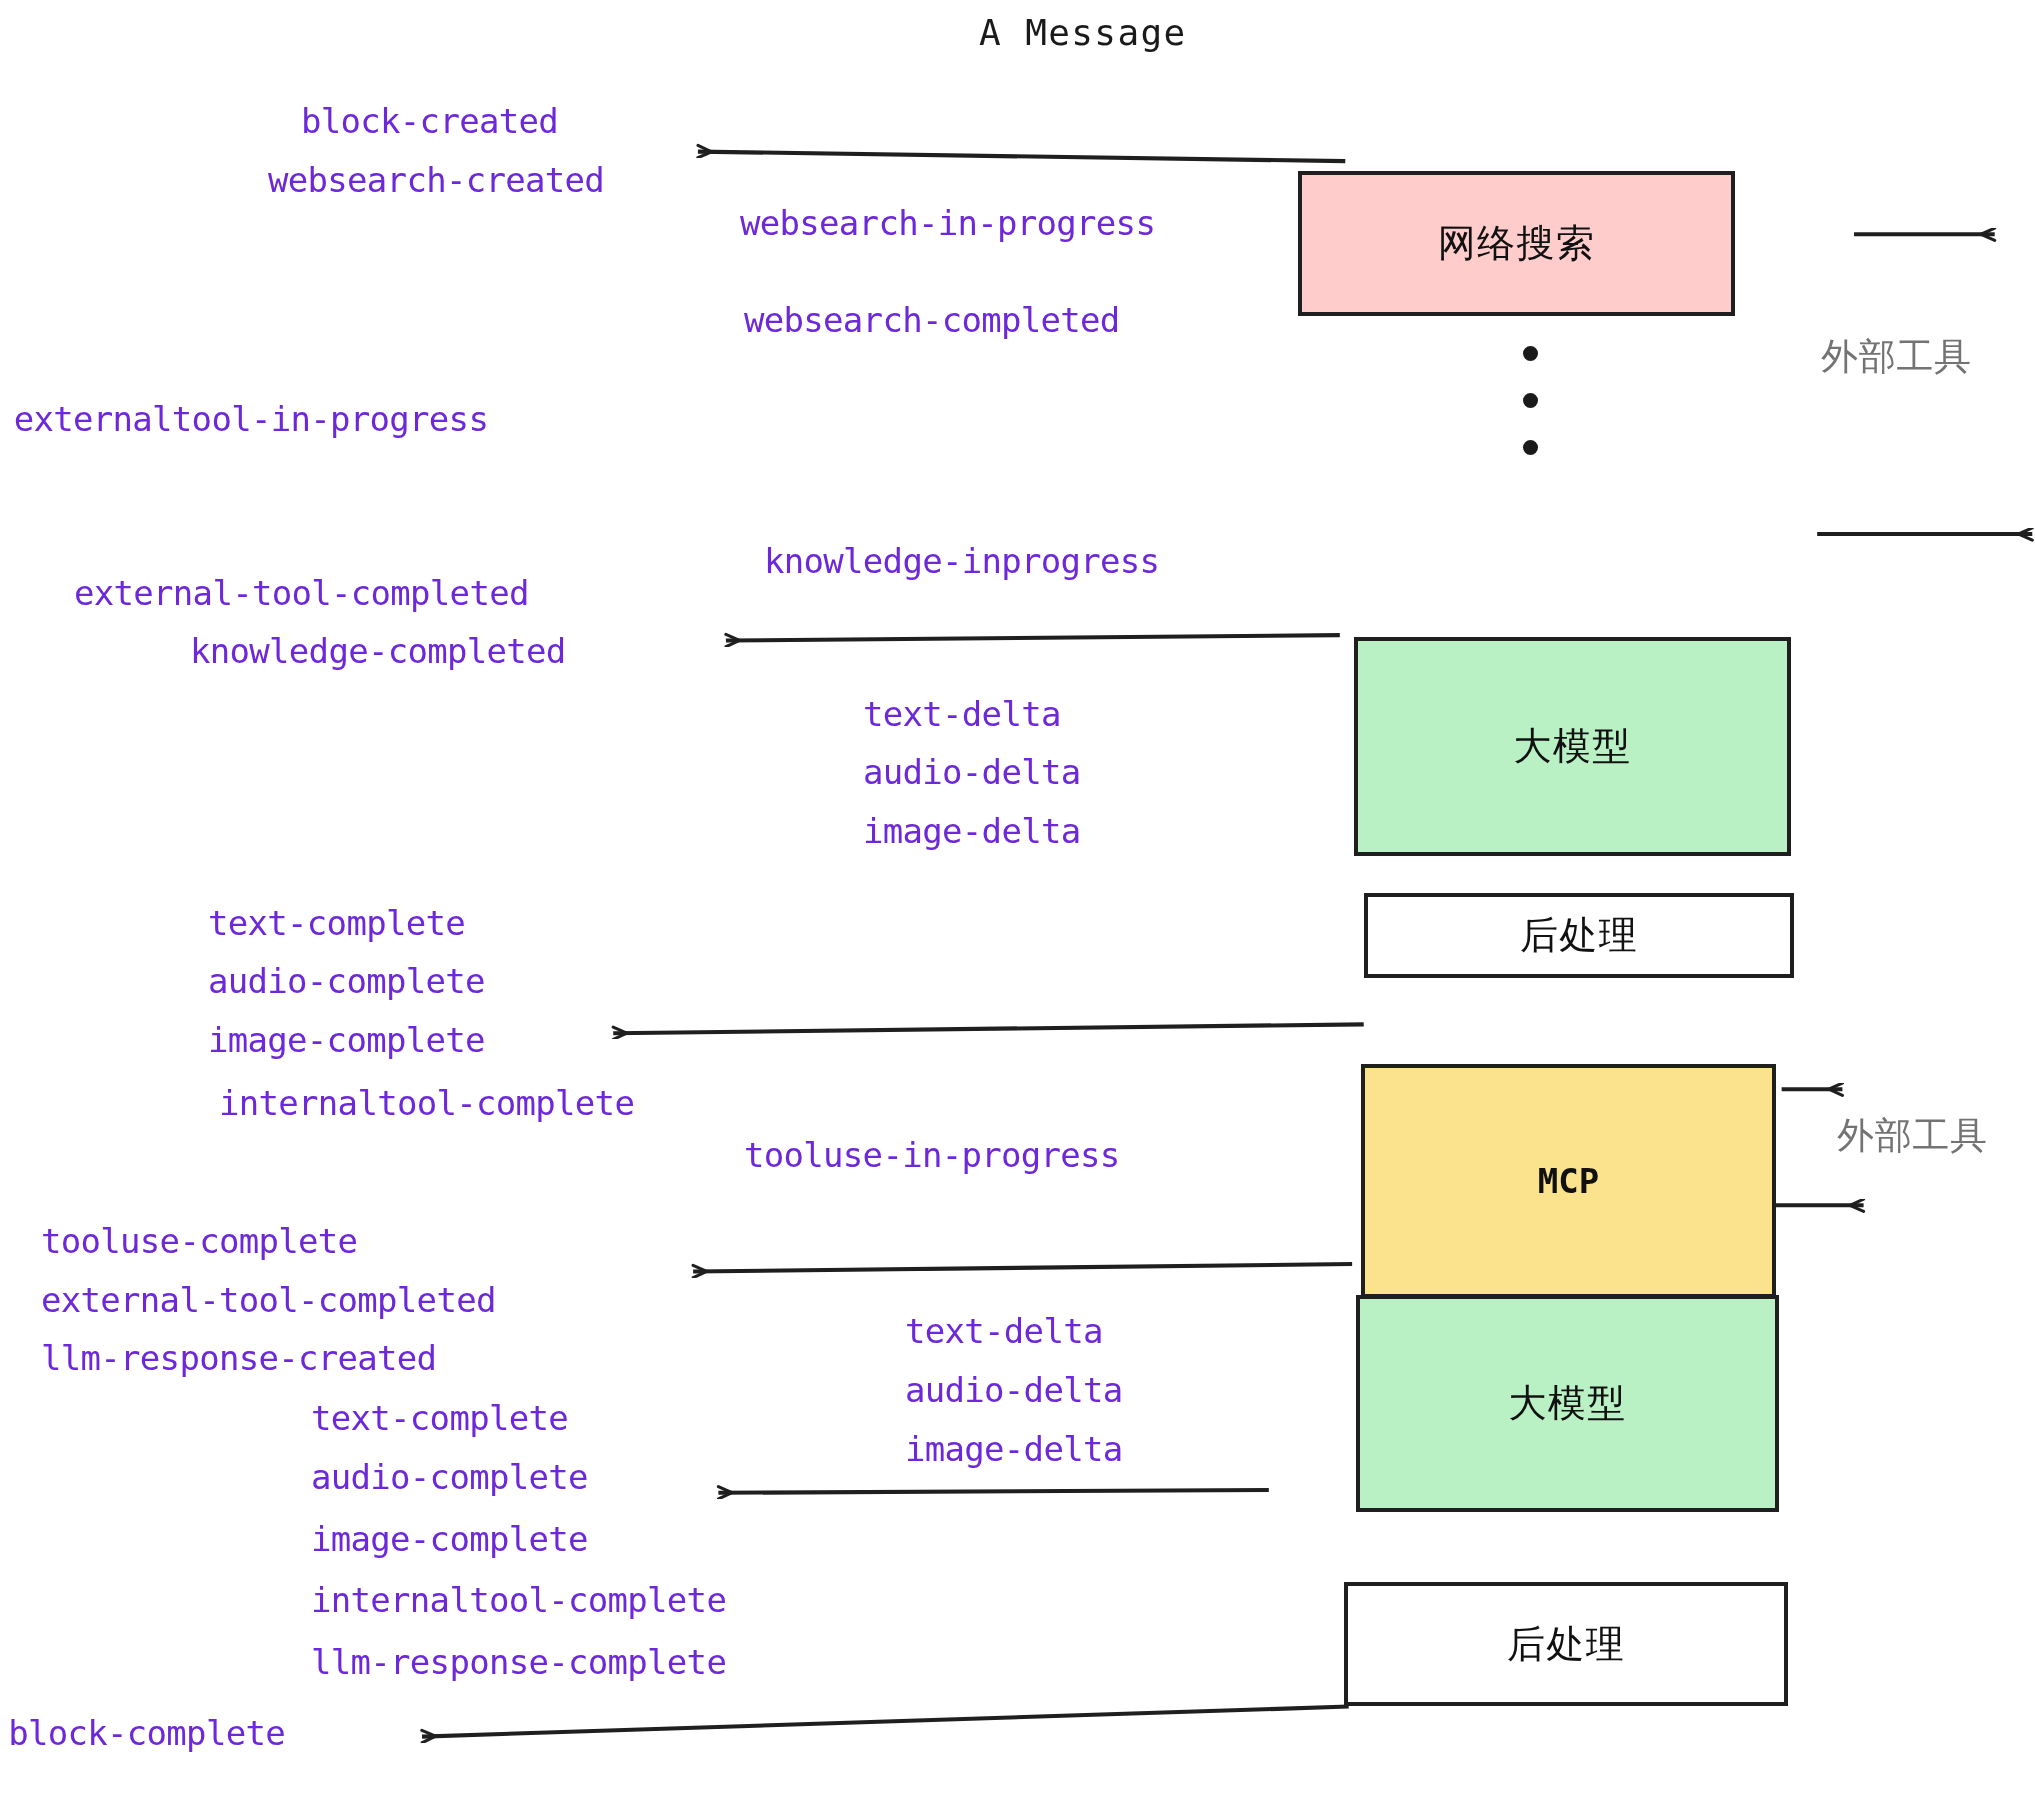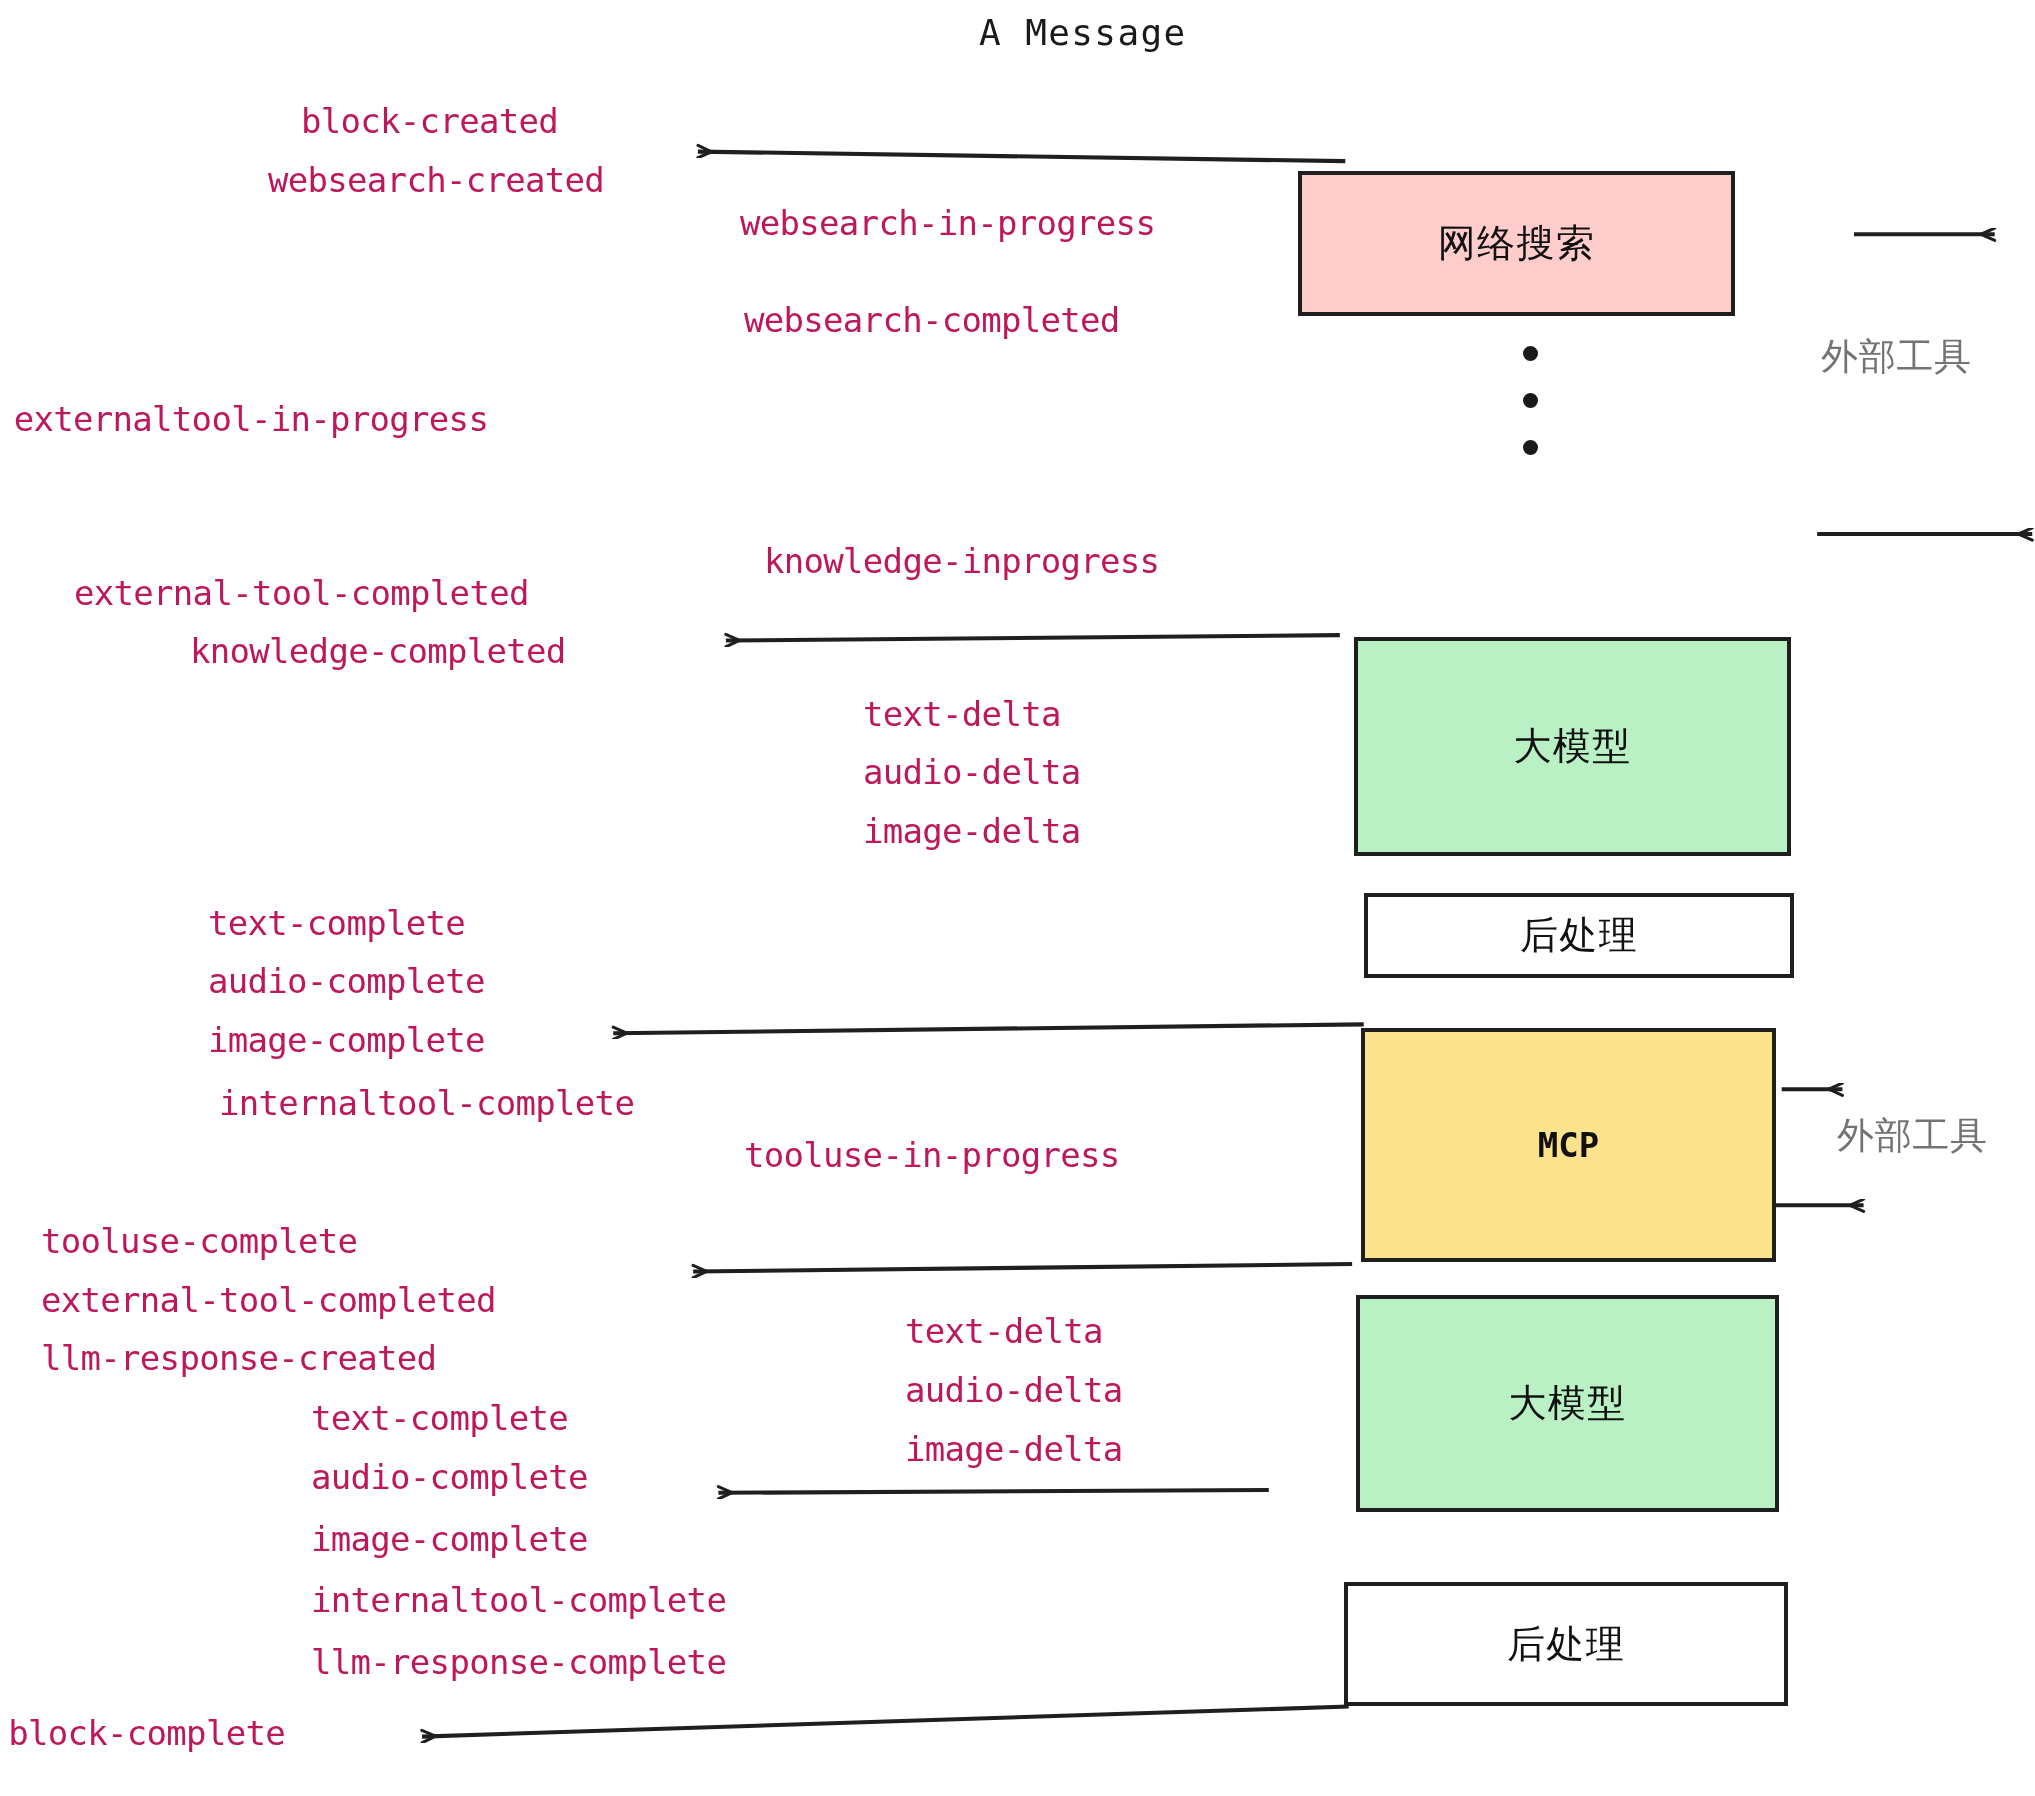--- a/index.html
+++ b/index.html
@@ -7,21 +7,21 @@
     position:relative;
     width:2035px;height:1796px;
     background:#ffffff;
     font-family:"DejaVu Sans Mono","Liberation Mono",monospace;
     overflow:hidden;
     text-decoration:underline;
   }
   .evt{
     position:absolute;
     white-space:nowrap;
-    color:#be185d;
+    color:#6d28d9;
     font-family:"DejaVu Sans Mono","Liberation Mono",monospace;
     font-size:34px;
     letter-spacing:-0.7px;
     line-height:1;
   }
   .title{
     position:absolute;
     white-space:nowrap;
     color:#1a1a1a;
     font-family:"DejaVu Sans Mono","Liberation Mono",monospace;
@@ -39,20 +39,21 @@
     font-family:"DejaVu Sans","Liberation Sans",sans-serif;
     font-size:38px;
     color:#111;
     letter-spacing:1.4px;
   }
   .box.mcp{
     font-family:"DejaVu Sans Mono","Liberation Mono",monospace;
     font-size:34px;
     font-weight:bold;
     letter-spacing:0;
+    margin-top:36px;
   }
   .side-label{
     position:absolute;
     white-space:nowrap;
     font-family:"DejaVu Sans","Liberation Sans",sans-serif;
     font-size:37px;
     color:#737373;
     letter-spacing:0.7px;
     line-height:1;
   }

